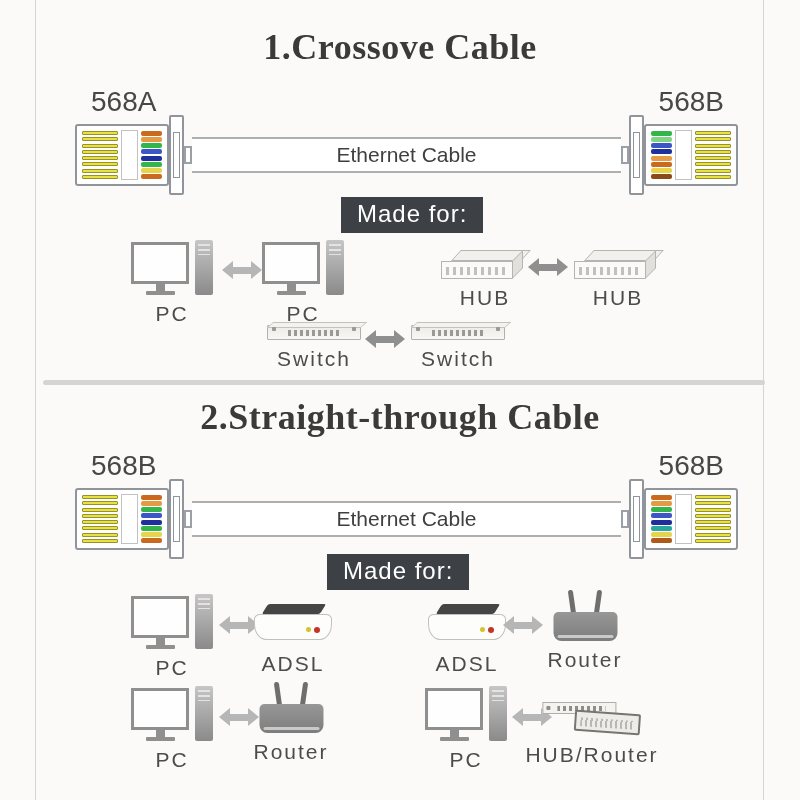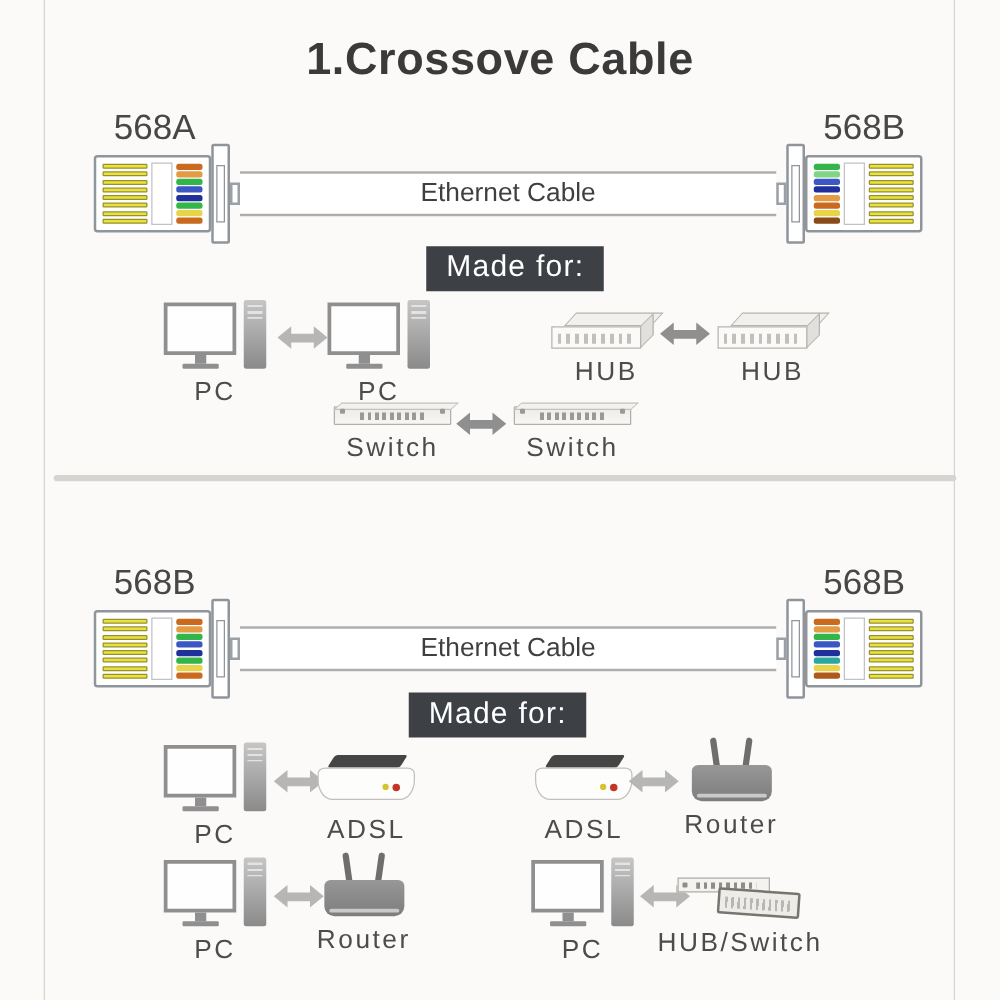--- a/index.html
+++ b/index.html
@@ -4,21 +4,21 @@
 <style>
   * { margin:0; padding:0; box-sizing:border-box; }
   html,body { width:800px; height:800px; }
   body { font-family:"Liberation Sans", sans-serif; background:#fbfaf8; overflow:hidden; }
   .page { position:relative; width:800px; height:800px; background:#fbfaf8; }
 
   .edge { position:absolute; top:0; bottom:0; width:1px; background:#d6d4d1; }
   .edge.l { left:35px; } .edge.r { left:763px; }
 
   .title { position:absolute; left:0; width:100%; text-align:center;
-           font-size:36px; font-weight:bold; color:#3a3a3a; letter-spacing:0.5px; }
+           font-size:36px; font-weight:bold; color:#3a3a3a; letter-spacing:0.5px;font-family:Liberation Serif, serif; }
 
   
   .assembly { position:absolute; left:75px; right:62px; height:100px; }
   .plug-label { position:absolute; top:0; font-size:28px; color:#474747; }
   .plug-label.lft { left:16px; } .plug-label.rgt { right:14px; }
   .conn-row { position:absolute; top:29px; left:0; right:0; display:flex; align-items:center; }
   .connector { display:flex; align-items:center; }
   .conn-body { width:94px; height:62px; border:2px solid #8f959b; border-radius:3px;
                background:#fff; display:flex; align-items:stretch; padding:4px 5px; }
   .connector.flip .conn-body { flex-direction:row-reverse; }
@@ -256,20 +256,21 @@
     <div class="icon-switch">
       <div class="switch-body"></div>
       <div class="sw-dot l"></div>
       <div class="sw-dot r"></div>
     </div>
     <div class="dlabel">Switch</div>
   </div>
 
   <div class="divider"></div>
 
+  <div class="title" style="top:396px">2.Straight-through Cable</div>
 
   <div class="assembly" style="top:450px">
     <div class="plug-label lft">568B</div>
     <div class="plug-label rgt">568B</div>
     <div class="conn-row">
       <div class="connector">
         <div class="conn-body">
           <div class="pins">
               <div class="pin"></div>
               <div class="pin"></div>
@@ -398,15 +399,15 @@
       <div class="pc-tower"></div>
     </div>
     <div class="dlabel">PC</div>
   </div>
   <div class="arrow" style="left:512px; top:708px"></div>
   <div class="dev" style="left:592px; top:697px">
     <div class="icon-hubswitch">
       <div class="hs-switch"></div>
       <div class="hs-hub"></div>
     </div>
-    <div class="dlabel">HUB/Switch</div>
+    <div class="dlabel">HUB/Router</div>
   </div>
 </div>
 
 </body></html>

